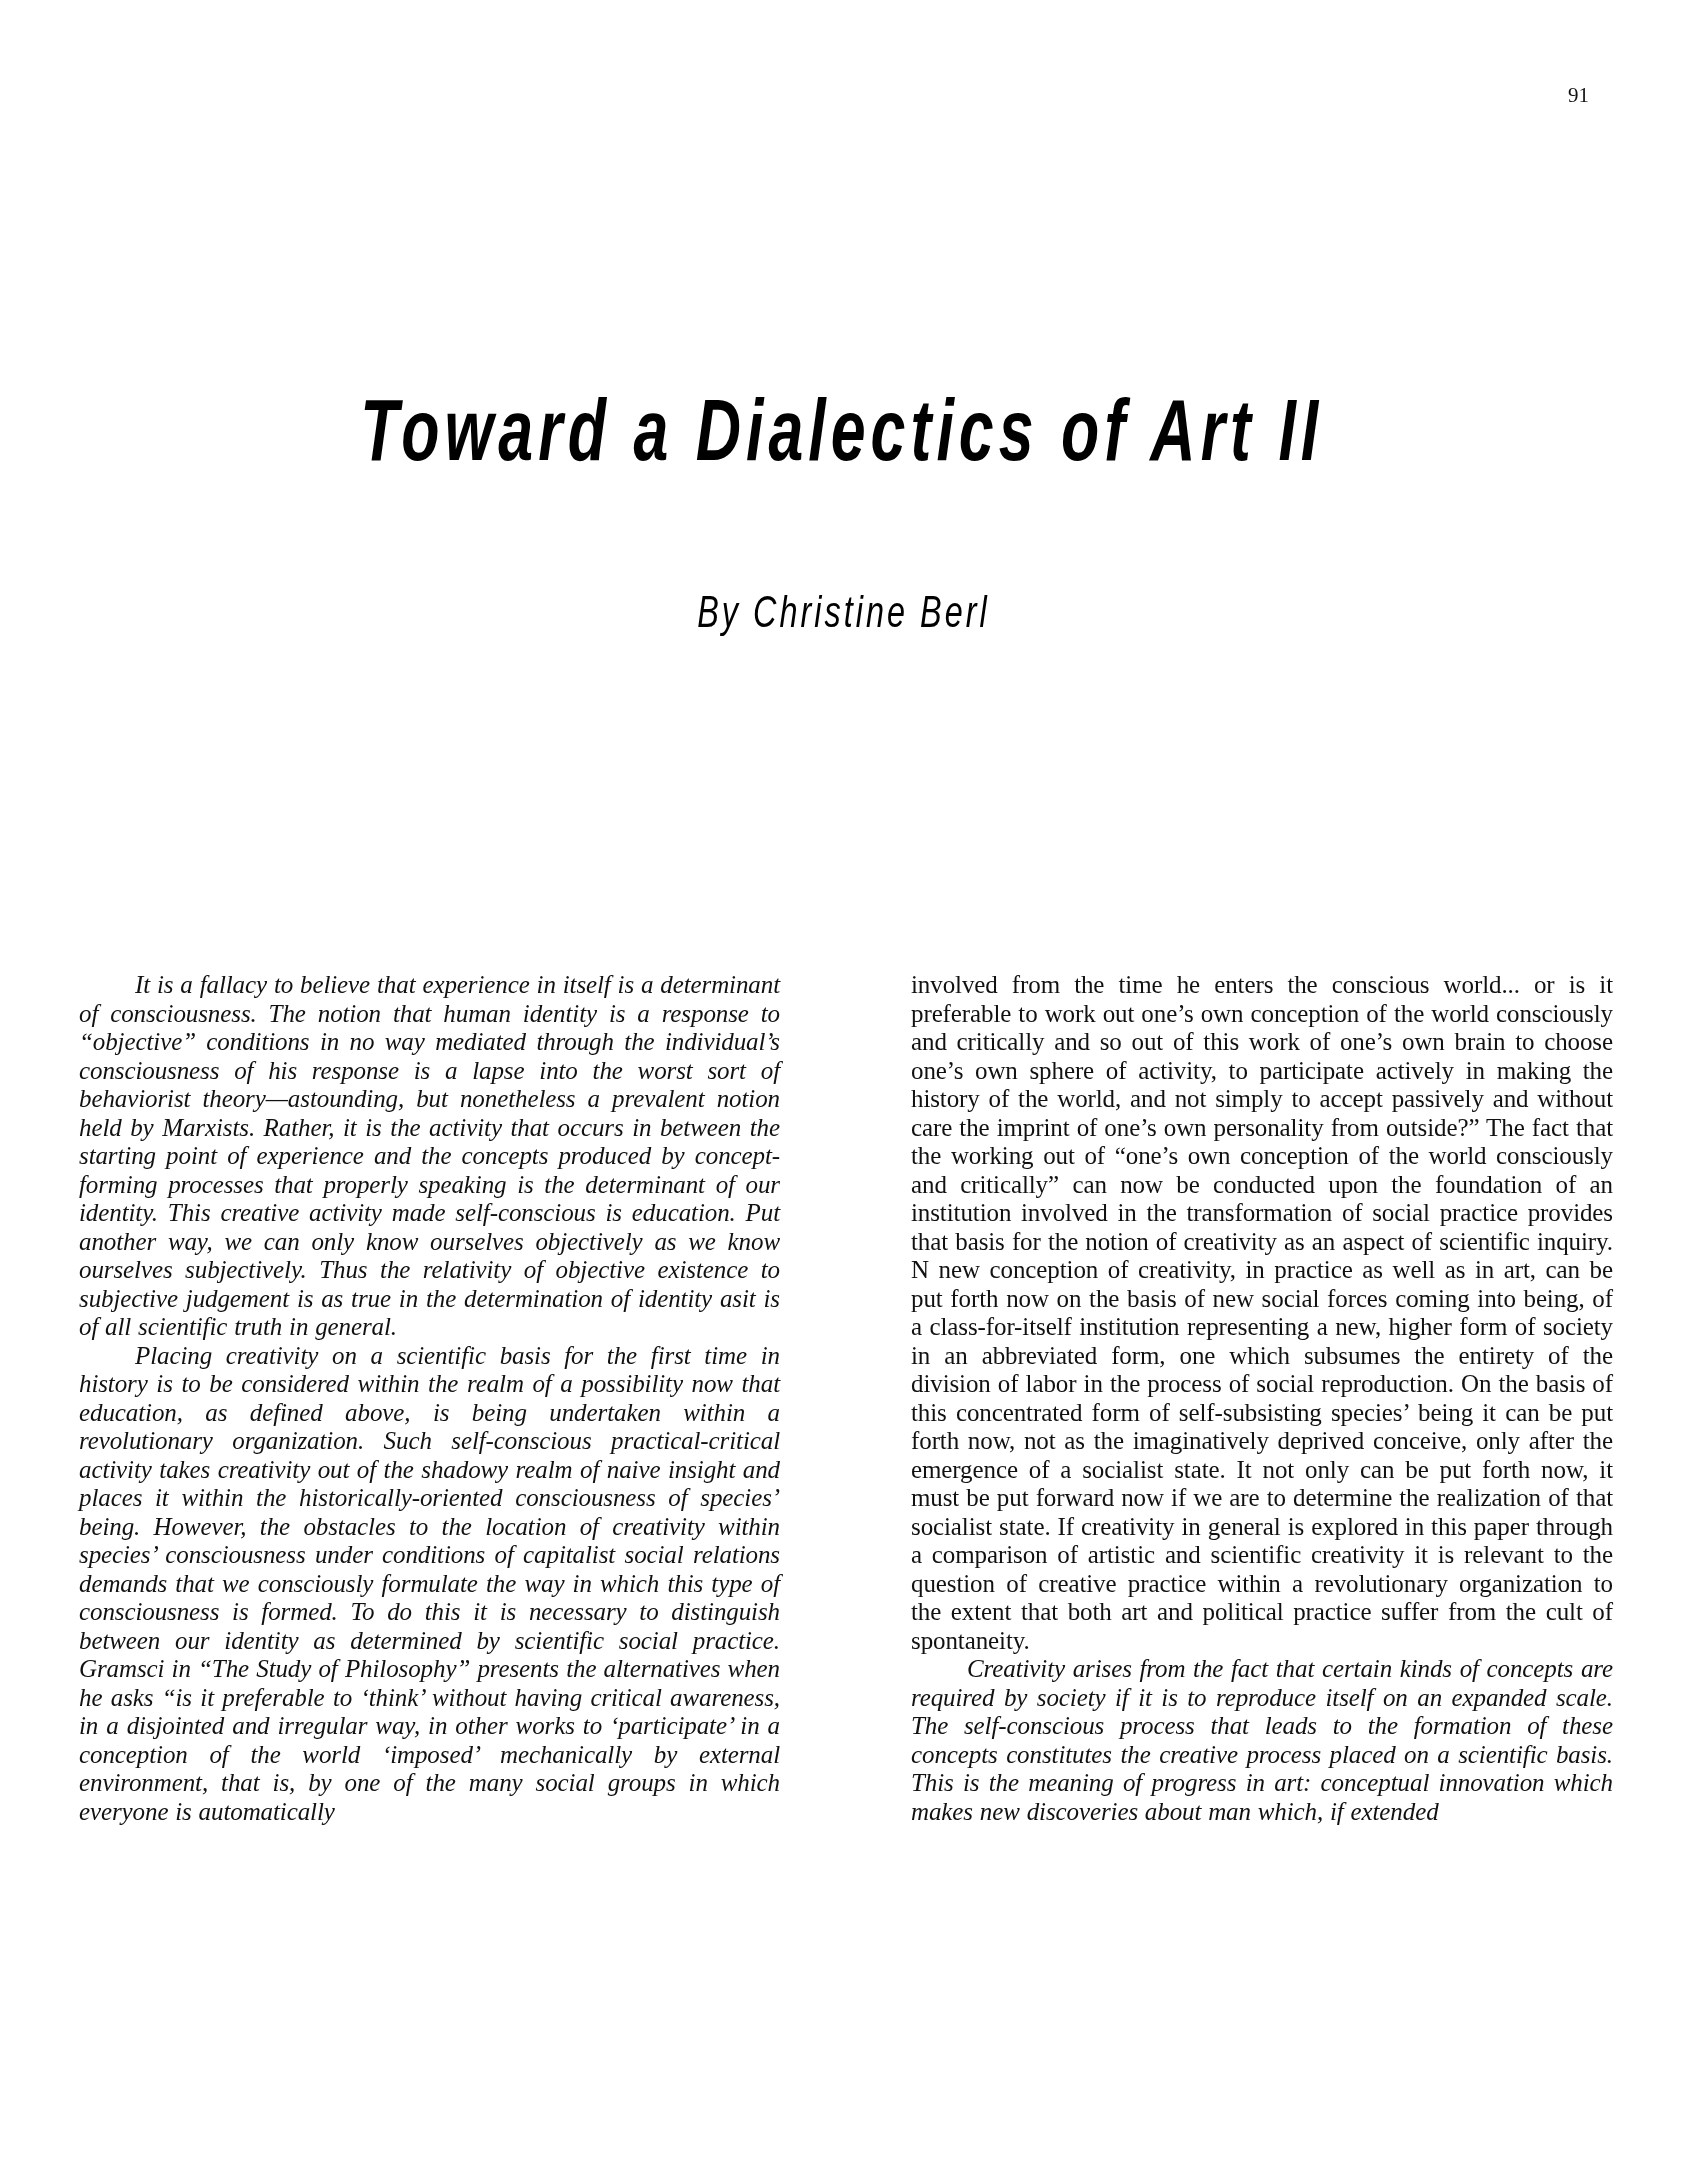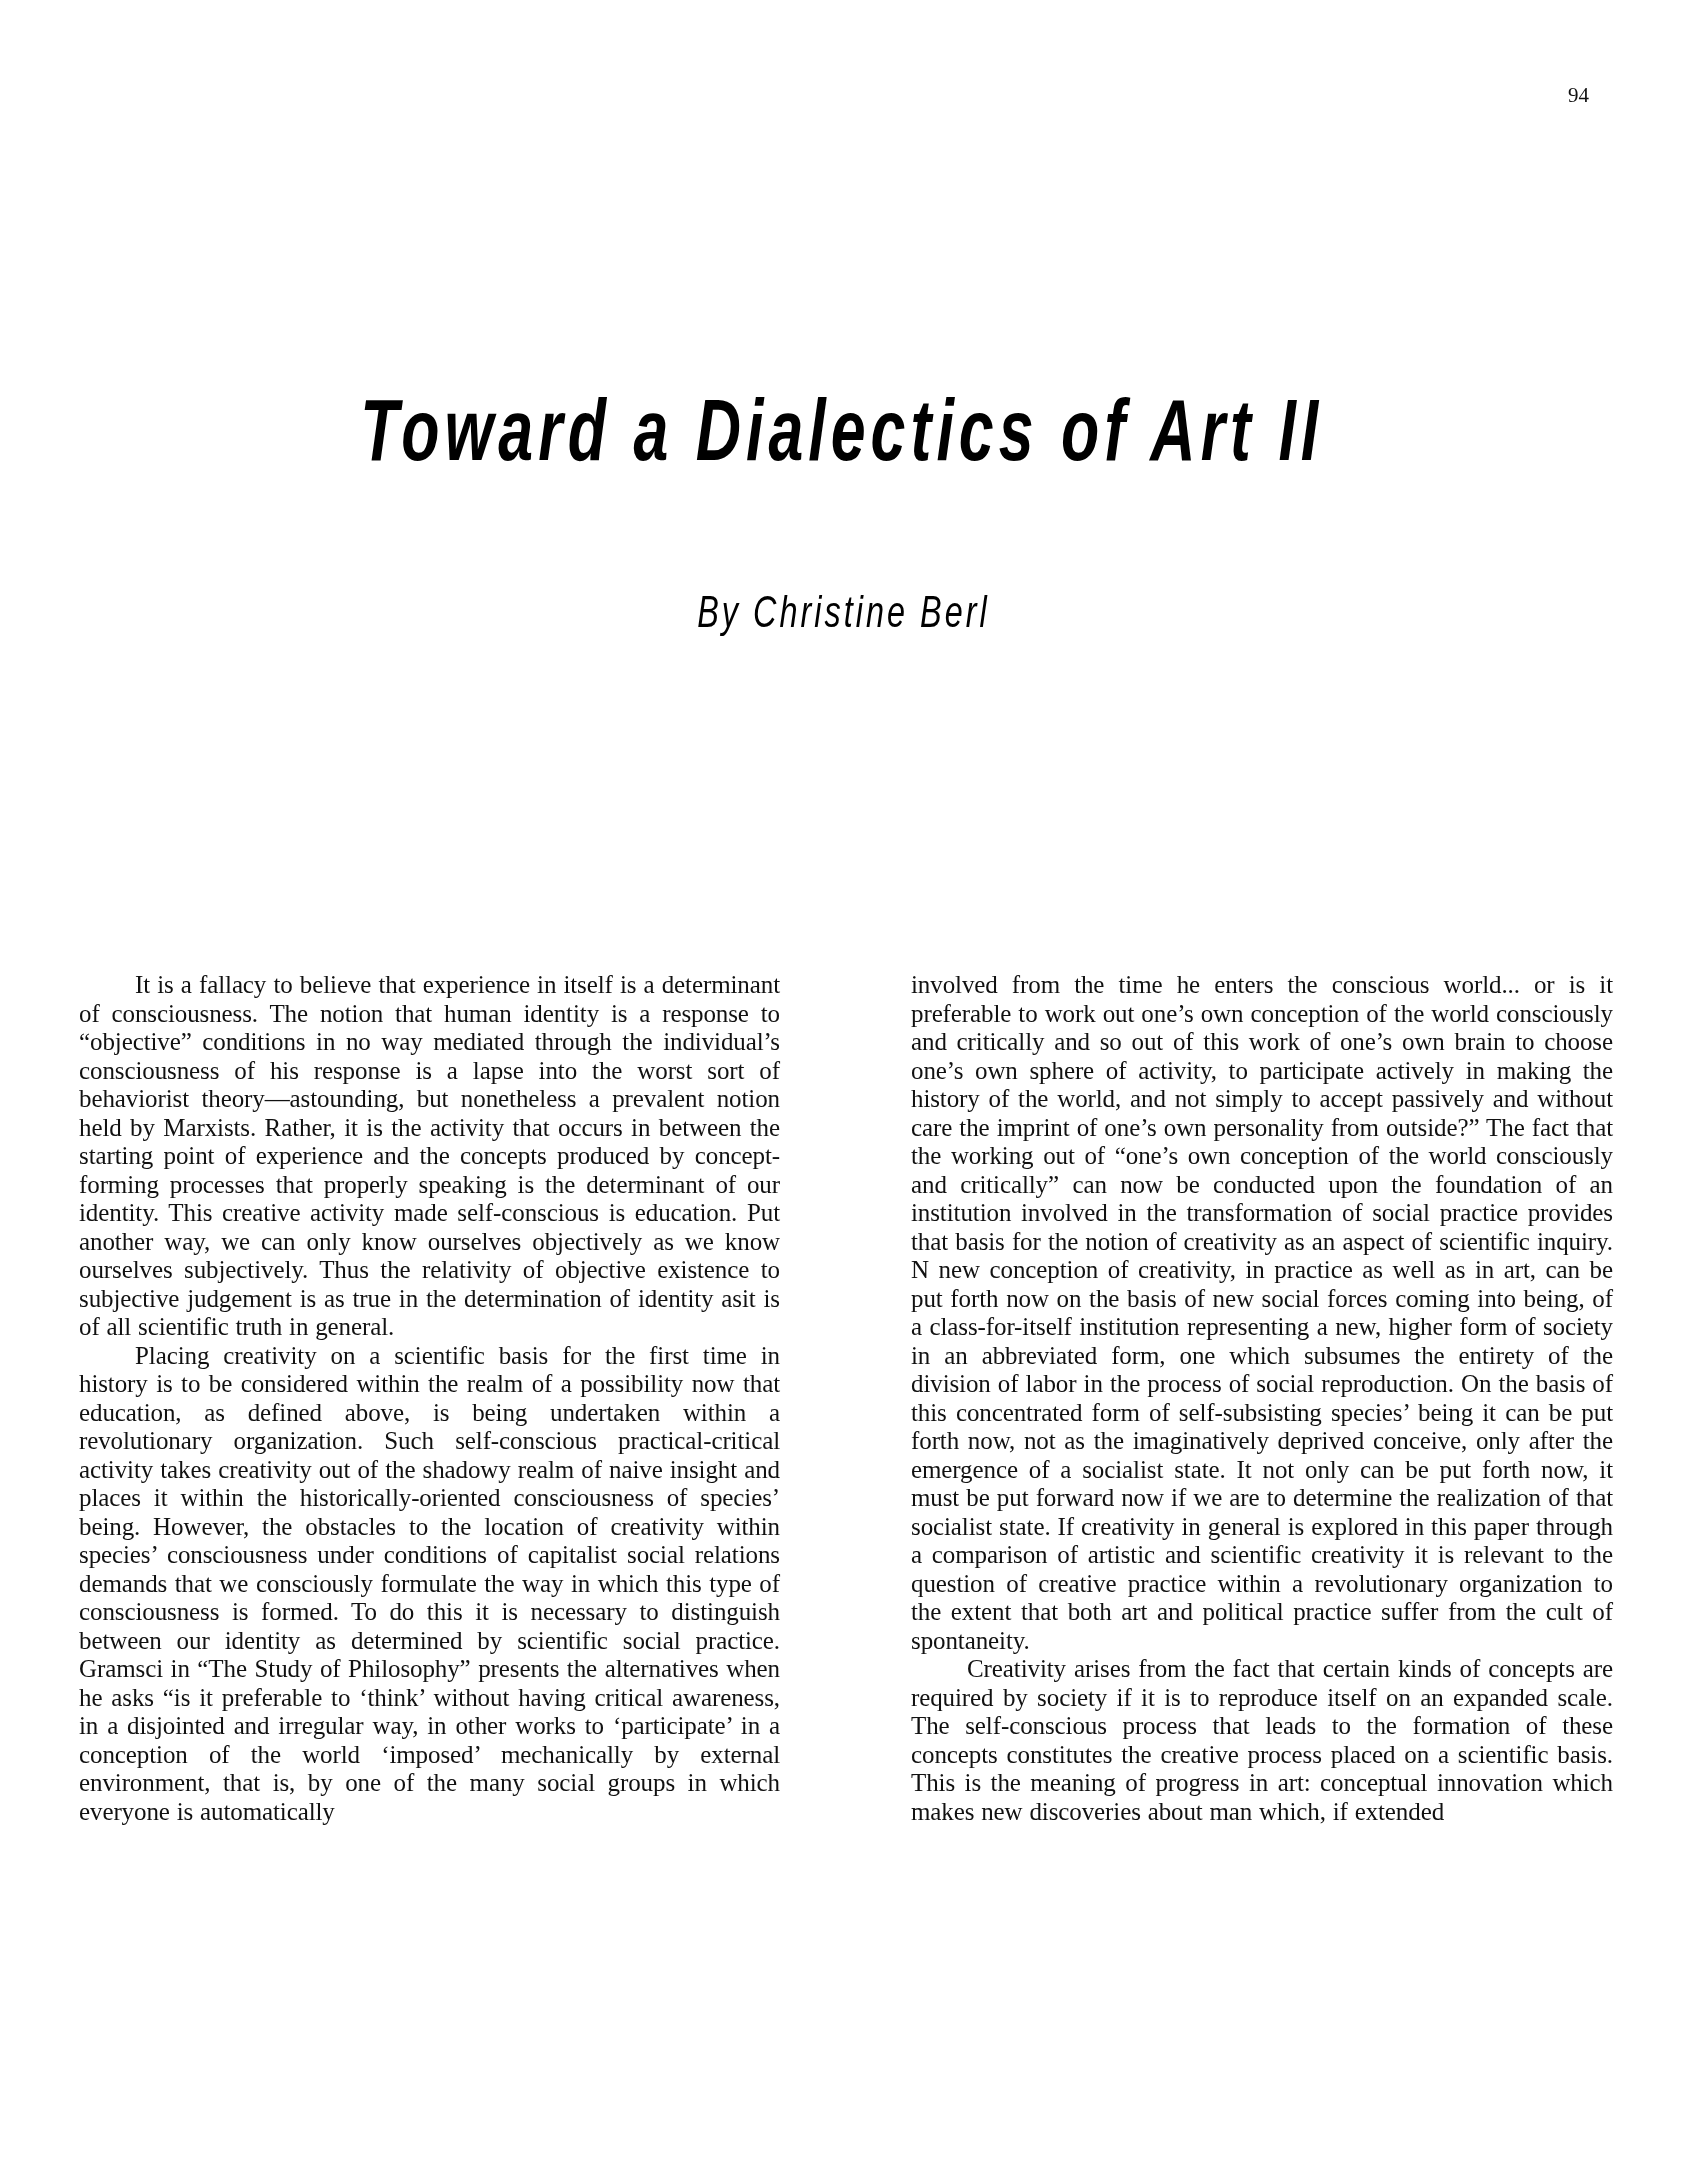--- a/index.html
+++ b/index.html
@@ -40,27 +40,27 @@
   .col-right { left: 911px; width: 702px; }
   .column p {
     margin: 0;
     font-family: "Liberation Serif", "DejaVu Serif", serif;
     font-size: 25px; line-height: 28.5px;
     text-align: justify;
     letter-spacing: -0.1px;
     word-spacing: 0.7px;
     hyphens: manual;
   }
-  .column p.indent { text-indent: 56px; }
+  .column p.indent { text-indent: 56px; font-style: italic; }
   .column p.cont { text-indent: 0; }
 </style>
 </head>
 <body>
 
-<div class="page-number">94</div>
+<div class="page-number">91</div>
 
 <h1 class="title" style="margin:0;">Toward a Dialectics of Art II</h1>
 
 <div class="byline">By Christine Berl</div>
 
 <div class="column col-left">
   <p class="indent">It is a fallacy to believe that experience in itself is a determinant of consciousness. The notion that human identity is a response to “objective” conditions in no way mediated through the individual’s consciousness of his response is a lapse into the worst sort of behaviorist theory—astounding, but nonetheless a prevalent notion held by Marxists. Rather, it is the activity that occurs in between the starting point of experience and the concepts produced by concept-forming processes that properly speaking is the determinant of our identity. This creative activity made self-conscious is education. Put another way, we can only know ourselves objectively as we know ourselves subjectively. Thus the relativity of objective existence to subjective judgement is as true in the determination of identity asit is of all scientific truth in general.</p>
   <p class="indent">Placing creativity on a scientific basis for the first time in history is to be considered within the realm of a possibility now that education, as defined above, is being undertaken within a revolutionary organization. Such self-conscious practical-critical activity takes crea­tivity out of the shadowy realm of naive insight and places it within the historically-oriented consciousness of species’ being. However, the obstacles to the location of crea­tivity within species’ consciousness under conditions of capitalist social relations demands that we conscious­ly formulate the way in which this type of conscious­ness is formed. To do this it is necessary to distin­guish between our identity as determined by scientific social practice. Gramsci in “The Study of Philosophy” presents the alternatives when he asks “is it prefer­able to ‘think’ without having critical awareness, in a disjointed and irregular way, in other works to ‘par­ticipate’ in a conception of the world ‘imposed’ mech­anically by external environment, that is, by one of the many social groups in which everyone is automatically</p>
 </div>
 

